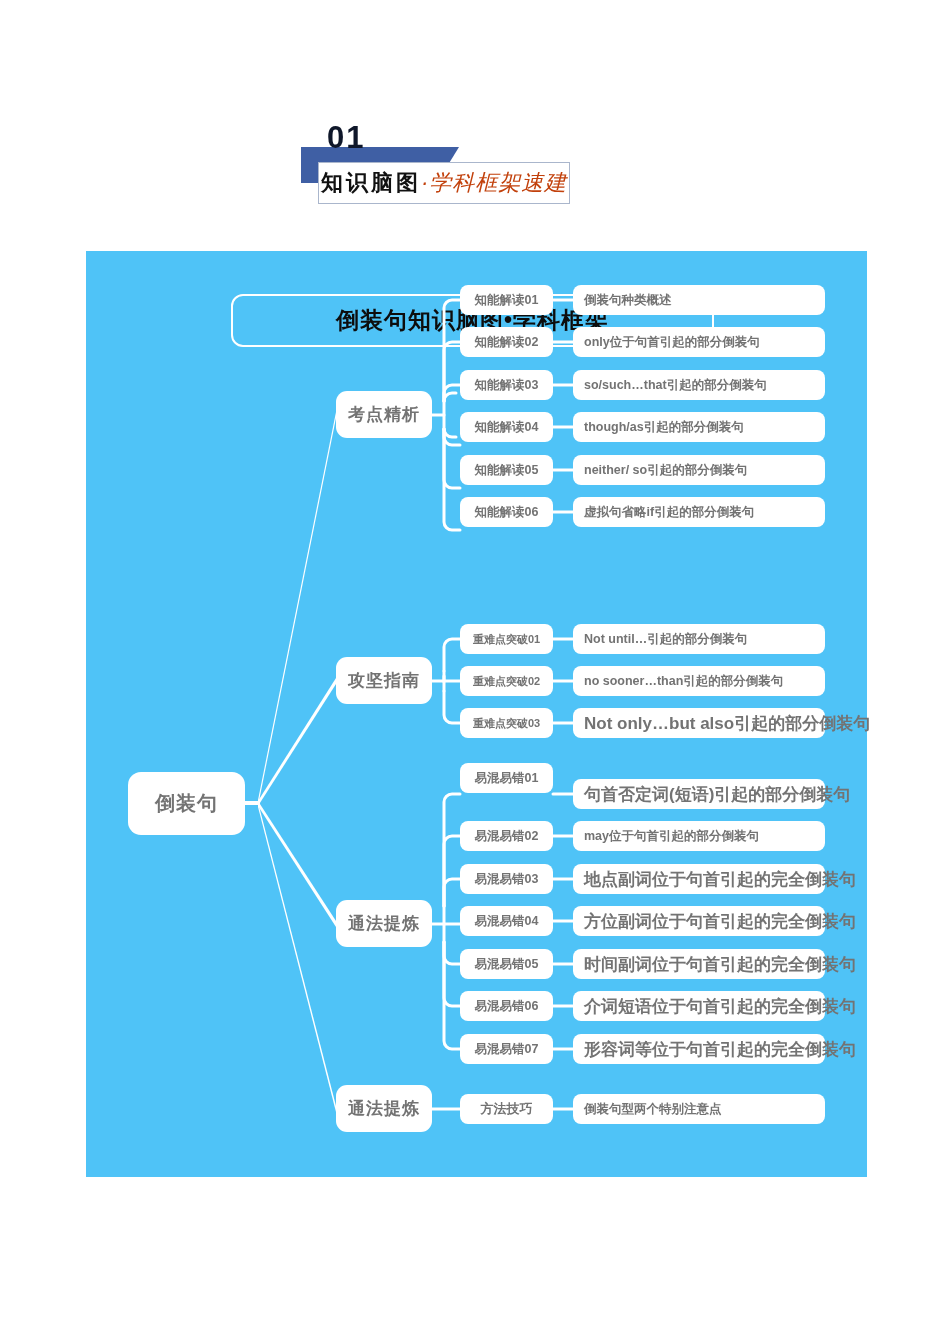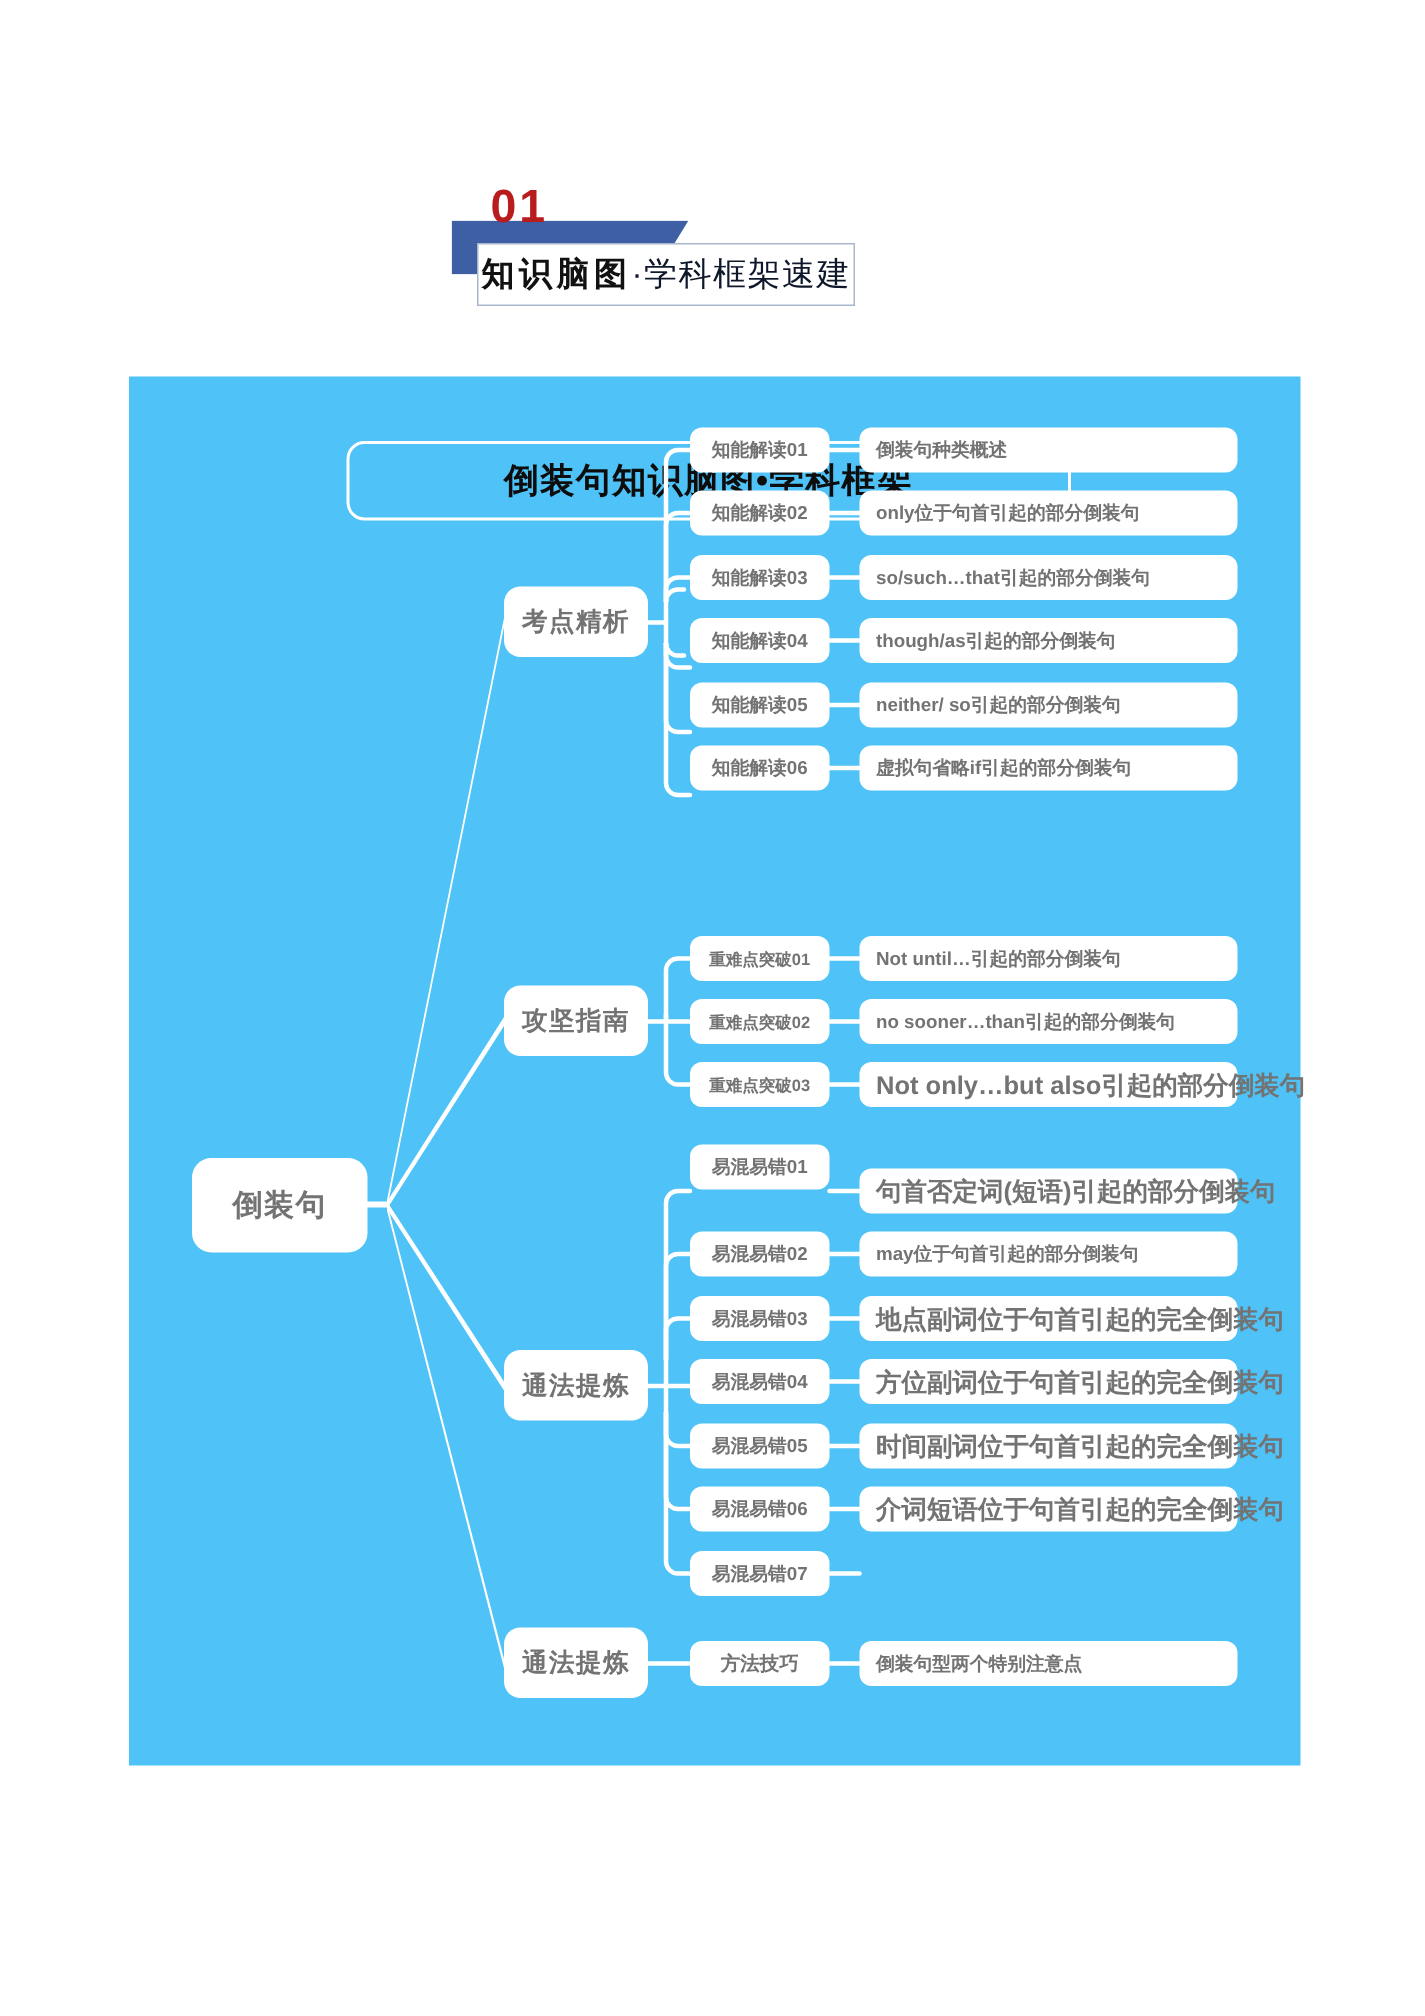--- a/index.html
+++ b/index.html
@@ -15,35 +15,35 @@
   #header { position: absolute; left: 0; top: 0; width: 950px; height: 250px; }
   #banner {
     position: absolute; left: 301px; top: 147px;
     width: 158px; height: 36px;
     background: #3f5fa4;
     clip-path: polygon(0 0, 100% 0, 86% 100%, 0 100%);
   }
   #banner-num {
     position: absolute; left: 327px; top: 122px;
     font-size: 31px; font-weight: bold; letter-spacing: 2px;
-    color: #b91c1c; line-height: 1;
+    color: #0f172a; line-height: 1;
   }
   #title-box {
     position: absolute; left: 318px; top: 162px;
     height: 42px; padding: 0 2px;
     background: #ffffff;
     border: 1px solid #aab6cc;
     display: flex; align-items: center;
   }
   #title-strong {
     font-size: 22px; font-weight: bold; color: #111;
     letter-spacing: 3px;
   }
   #title-rest {
-    font-size: 22px; color: #0f172a; letter-spacing: 1px;
+    font-size: 22px; color: #c2410c; letter-spacing: 1px; font-style: italic;
   }
 
   
   #panel {
     position: absolute; left: 86px; top: 251px;
     width: 781px; height: 926px;
     background: #4fc3f7;
   }
 
   
@@ -288,20 +288,23 @@
       </div>
     <div class="node leaf t-small" style="top:655px">
       <span>方位副词位于句首引起的完全倒装句</span>
       </div>
     <div class="node leaf t-small" style="top:698px">
       <span>时间副词位于句首引起的完全倒装句</span>
       </div>
     <div class="node leaf t-small" style="top:740px">
       <span>介词短语位于句首引起的完全倒装句</span>
       </div>
+    <div class="node leaf t-small" style="top:783px">
+      <span>形容词等位于句首引起的完全倒装句</span>
+      </div>
 
     <div class="node mid wide" style="top:843px">
       <span>方法技巧</span>
       </div>
     <div class="node leaf" style="top:843px">
       <span>倒装句型两个特别注意点</span>
       </div>
 
   </div>
 </div>

